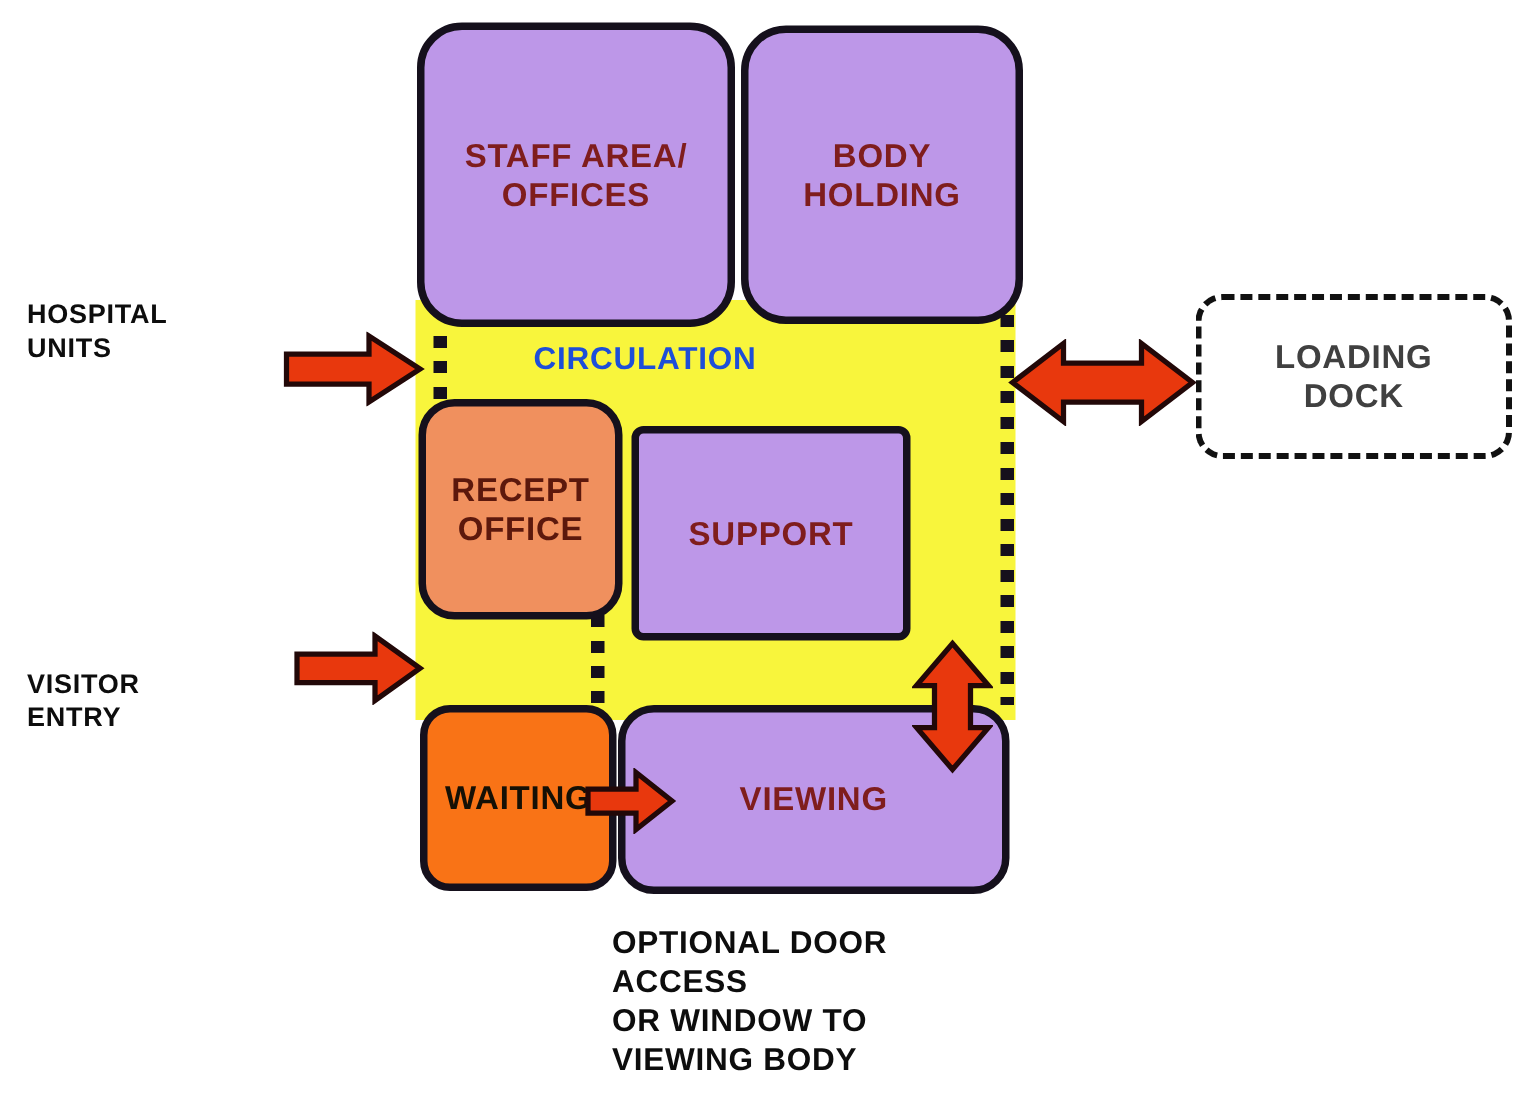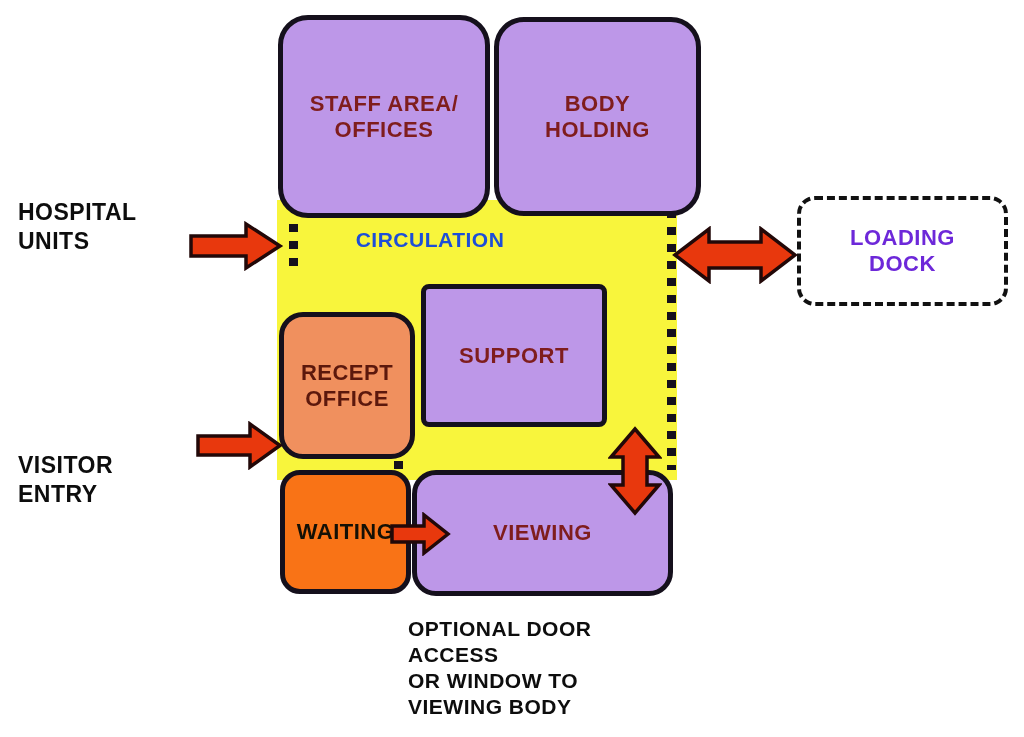--- a/index.html
+++ b/index.html
@@ -17,41 +17,41 @@
     text-align:center;font-size:21px;color:#1d4ed8;letter-spacing:0.5px;
   }
   
   .room{
     position:absolute;border:5px solid #15101c;box-sizing:border-box;
     display:flex;align-items:center;justify-content:center;
     text-align:center;font-size:22px;line-height:1.18;letter-spacing:0.5px;
   }
   .purple{background:#bd97e8;color:#7f1d1d;}
   .room-staff{left:278px;top:15px;width:212px;height:203px;border-radius:30px;}
-  .room-body{left:494px;top:17px;width:207px;height:199px;border-radius:30px;}
+  .room-body{left:494px;top:17px;width:188px;height:199px;border-radius:30px;}
   .room-recept{left:279px;top:266px;width:136px;height:147px;border-radius:24px;
-    background:#f0905e;color:#5c180c;margin-top:46px;}
+    background:#f0905e;color:#5c180c;}
   .room-support{left:421px;top:284px;width:186px;height:143px;border-radius:8px;}
   .room-waiting{left:280px;top:470px;width:131px;height:124px;border-radius:20px;
     background:#f97316;color:#151005;}
   .room-viewing{left:412px;top:470px;width:261px;height:126px;border-radius:24px;}
   .room-loading{
     left:797px;top:196px;width:211px;height:110px;border-radius:18px;
-    background:#ffffff;color:#6d28d9;border:4px dashed #111111;
+    background:#ffffff;color:#404040;border:4px dashed #111111;
   }
   
   .vdots{
     position:absolute;width:9px;
     background:repeating-linear-gradient(to bottom,#15101c 0px,#15101c 8px,rgba(0,0,0,0) 8px,rgba(0,0,0,0) 17px);
   }
   .dots-right{left:667px;top:210px;height:260px;}
   .dots-hospital{left:289px;top:224px;height:46px;}
   .dots-visitor{left:394px;top:410px;height:62px;}
   
-  .ext-label{position:absolute;color:#0d0d0d;font-size:23px;line-height:1.26;letter-spacing:0.5px;}
+  .ext-label{position:absolute;color:#0d0d0d;font-size:18px;line-height:1.26;letter-spacing:0.5px;}
   .lbl-hospital{left:18px;top:198px;}
   .lbl-visitor{left:18px;top:422px;}
   .lbl-note{left:408px;top:616px;font-size:21px;line-height:1.24;}
   
   .arrow{position:absolute;z-index:5;}
   .a-hospital{left:188px;top:221px;}
   .a-visitor{left:195px;top:421px;}
   .a-loading{left:672px;top:226px;}
   .a-waiting{left:389px;top:512px;}
   .a-vertical{left:608px;top:426px;}

